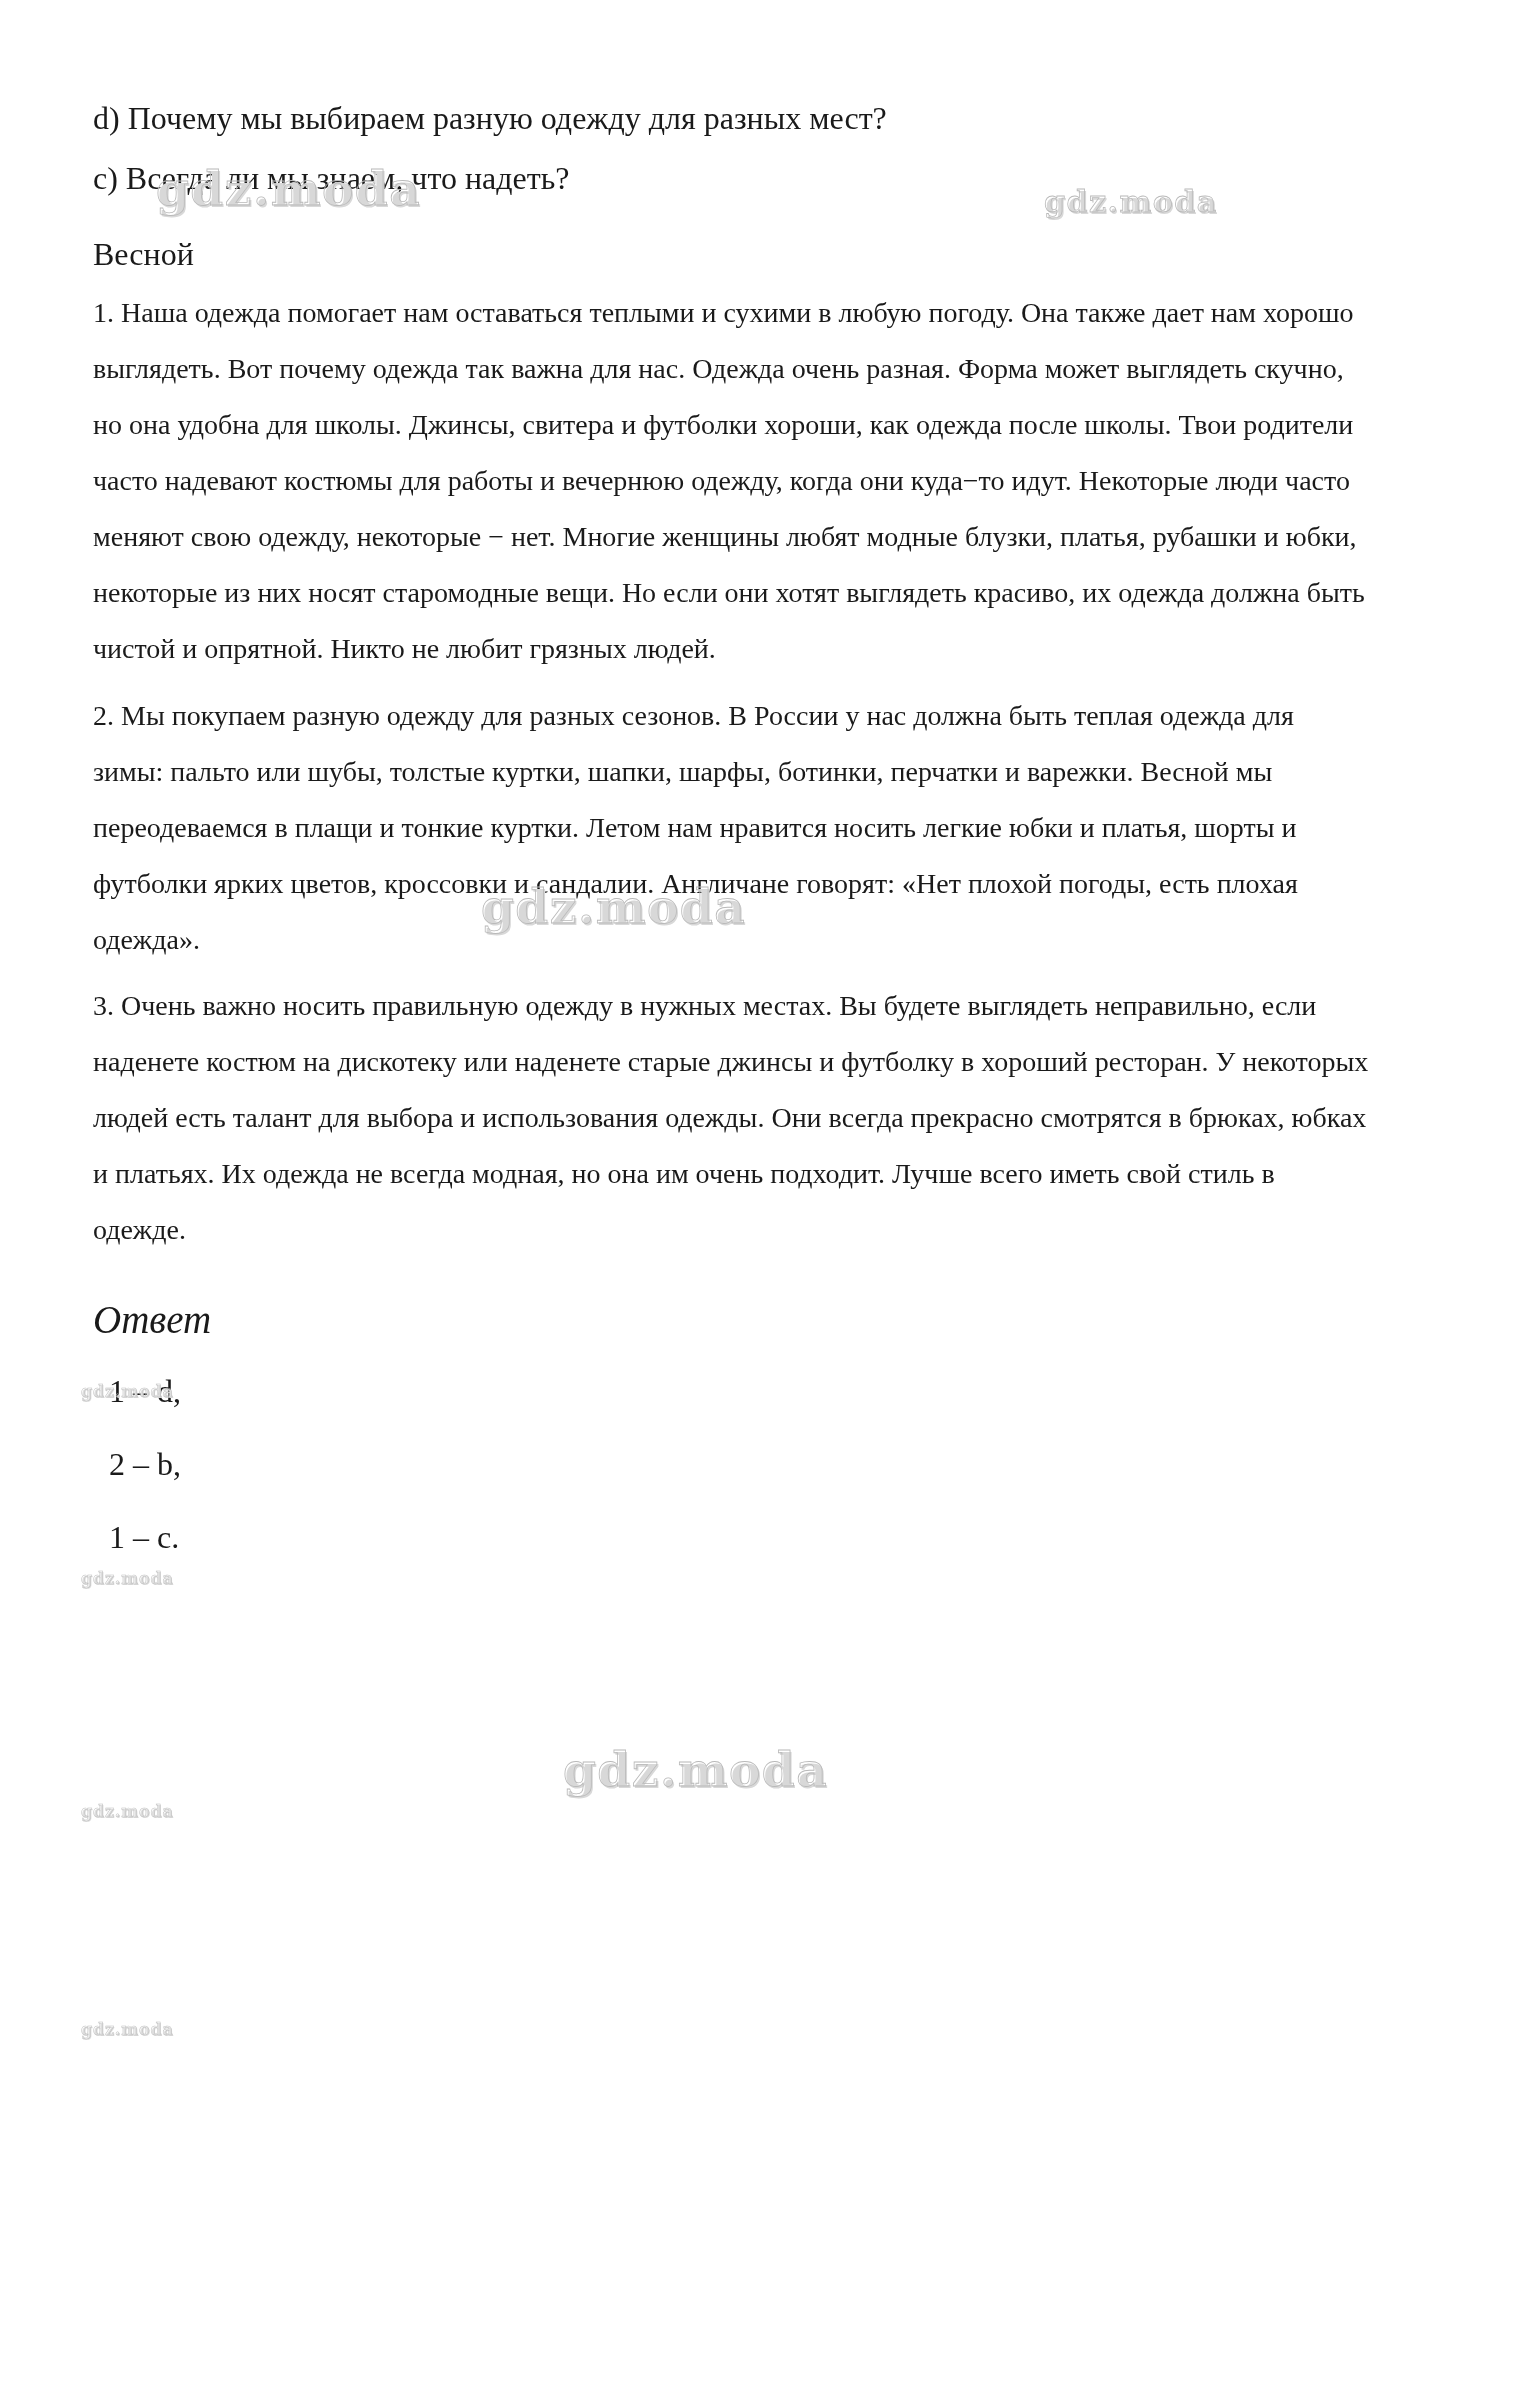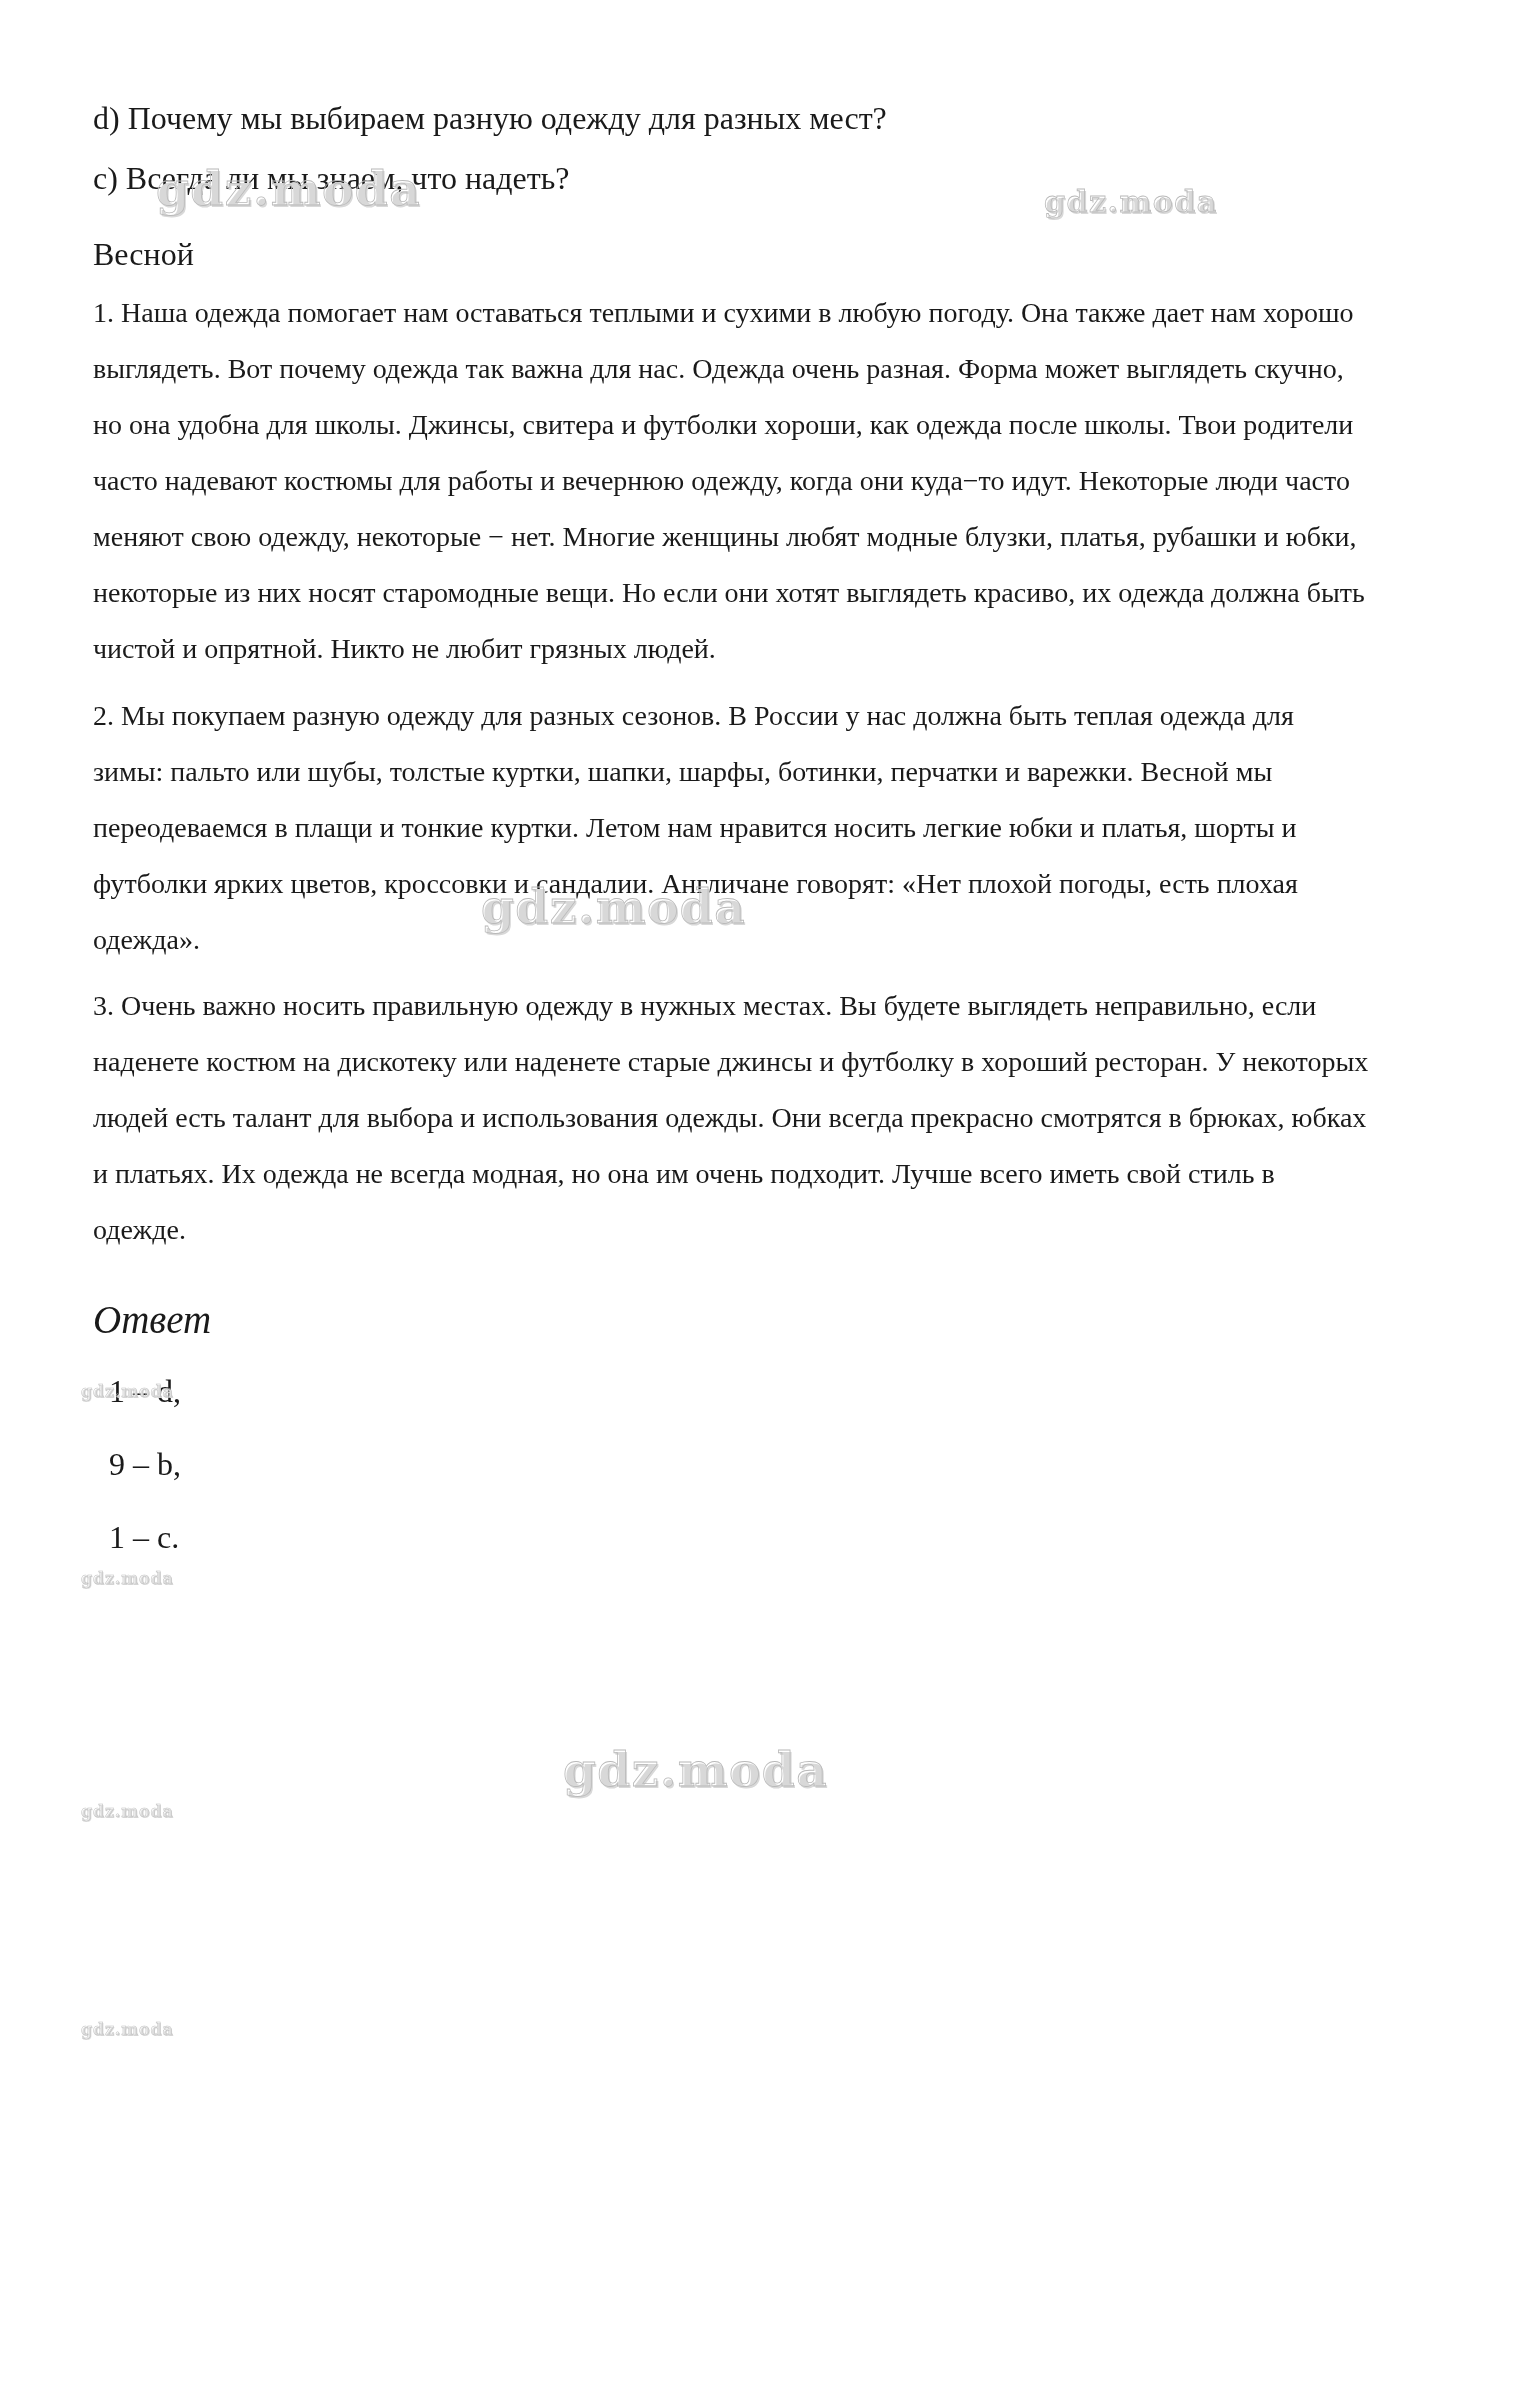--- a/index.html
+++ b/index.html
@@ -95,21 +95,21 @@
 
     <p class="section-title">Весной</p>
 
     <p class="para">1. Наша одежда помогает нам оставаться теплыми и сухими в любую погоду. Она также дает нам хорошо выглядеть. Вот почему одежда так важна для нас. Одежда очень разная. Форма может выглядеть скучно, но она удобна для школы. Джинсы, свитера и футболки хороши, как одежда после школы. Твои родители часто надевают костюмы для работы и вечернюю одежду, когда они куда−то идут. Некоторые люди часто меняют свою одежду, некоторые − нет. Многие женщины любят модные блузки, платья, рубашки и юбки, некоторые из них носят старомодные вещи. Но если они хотят выглядеть красиво, их одежда должна быть чистой и опрятной. Никто не любит грязных людей.</p>
     <p class="para">2. Мы покупаем разную одежду для разных сезонов. В России у нас должна быть теплая одежда для зимы: пальто или шубы, толстые куртки, шапки, шарфы, ботинки, перчатки и варежки. Весной мы переодеваемся в плащи и тонкие куртки. Летом нам нравится носить легкие юбки и платья, шорты и футболки ярких цветов, кроссовки и сандалии. Англичане говорят: «Нет плохой погоды, есть плохая одежда».</p>
     <p class="para">3. Очень важно носить правильную одежду в нужных местах. Вы будете выглядеть неправильно, если наденете костюм на дискотеку или наденете старые джинсы и футболку в хороший ресторан. У некоторых людей есть талант для выбора и использования одежды. Они всегда прекрасно смотрятся в брюках, юбках и платьях. Их одежда не всегда модная, но она им очень подходит. Лучше всего иметь свой стиль в одежде.</p>
 
     <p class="answer-label">Ответ</p>
 
     <p class="answer-line">1 – d,</p>
-    <p class="answer-line">9 – b,</p>
+    <p class="answer-line">2 – b,</p>
     <p class="answer-line">1 – c.</p>
 
   </div>
 
   <div class="wm wm-big wm1">gdz.moda</div>
   <div class="wm wm-mid wm2">gdz.moda</div>
   <div class="wm wm-big wm3">gdz.moda</div>
   <div class="wm wm-big wm4">gdz.moda</div>
   <div class="wm wm-small wm5">gdz.moda</div>
   <div class="wm wm-small wm6">gdz.moda</div>

